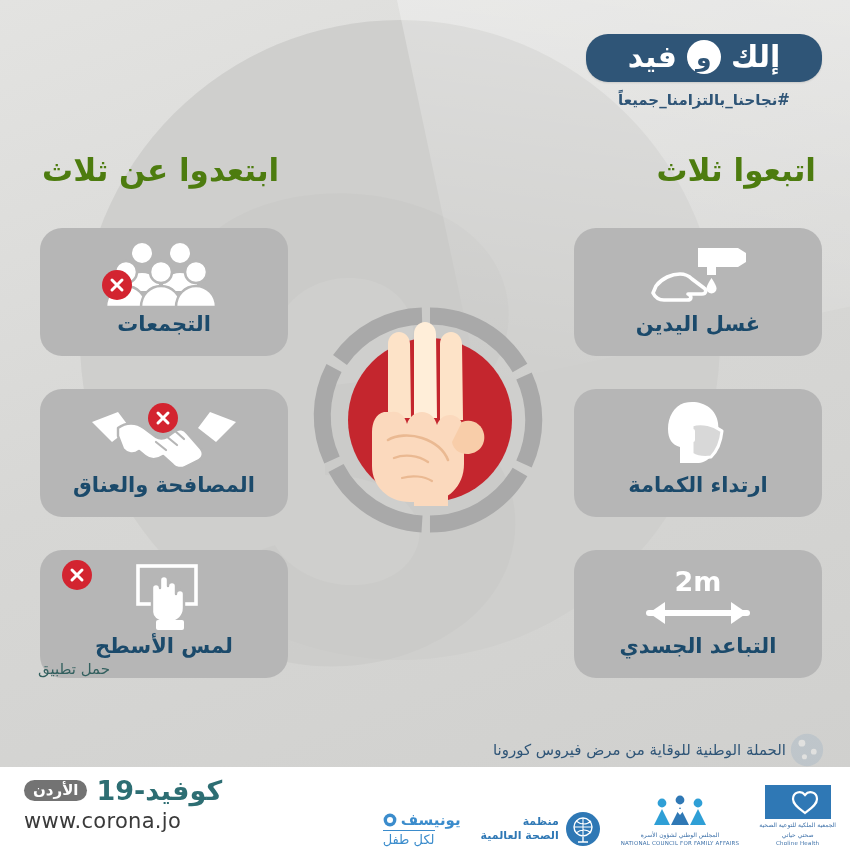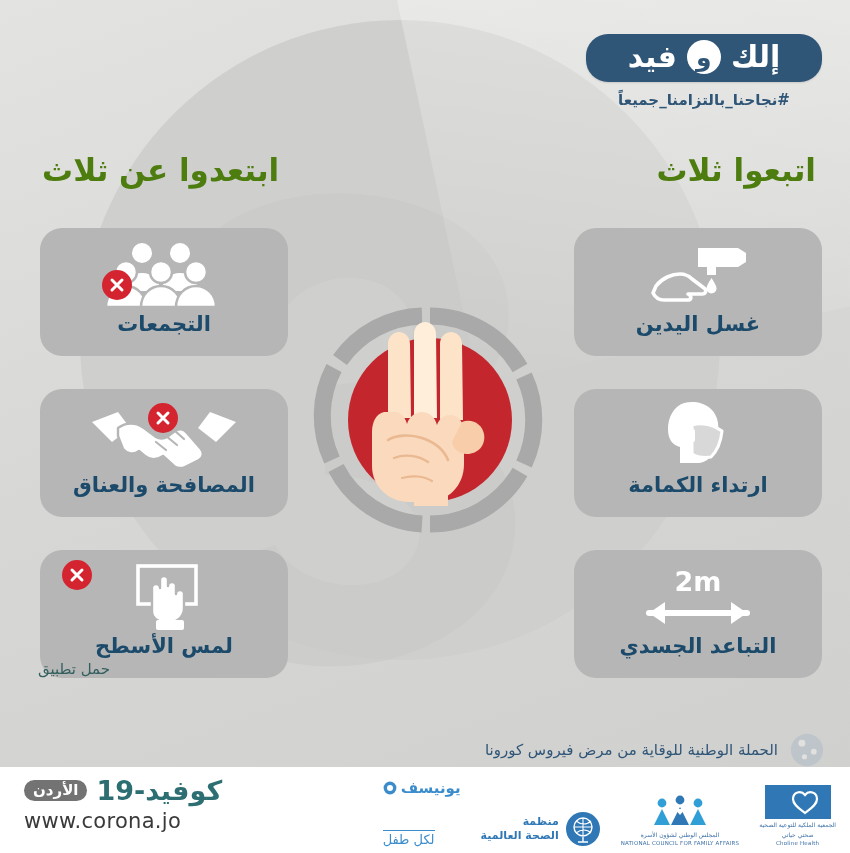--- a/index.html
+++ b/index.html
@@ -84,21 +84,21 @@
   }
   .app-name{
     position:absolute;left:0;right:0;bottom:8px;color:#2f6f6c;font-size:27px;font-weight:bold;
     direction:rtl;line-height:1;
   }
   .app-dots{position:absolute;left:0;right:0;top:11px;display:flex;justify-content:center;gap:6px;}
   .app-dots i{width:4px;height:4px;border-radius:50%;background:#8fb3ae;display:block;}
 
   
   .campaign{
-    position:absolute;right:26px;top:733px;display:flex;align-items:center;gap:12px;direction:rtl;justify-content:center;
+    position:absolute;right:26px;top:733px;display:flex;align-items:center;gap:4px;direction:rtl;justify-content:center;
   }
   .campaign-text{color:#2f5577;font-size:15px;direction:rtl;}
   .globe{width:34px;height:34px;opacity:.35;}
 
   
   .footer{
     position:absolute;left:0;bottom:0;width:850px;height:86px;background:#ffffff;
     display:flex;align-items:center;
   }
   .footer-brand{position:absolute;left:24px;top:10px;}
@@ -108,21 +108,21 @@
     background:#737373;color:#fff;border-radius:11px;padding:2px 9px 3px;
     font-size:15px;font-weight:bold;direction:rtl;line-height:1.1;
   }
   .cov-url{color:#3a3a3a;font-size:21px;margin-top:5px;letter-spacing:.3px;}
 
   .logos{position:absolute;right:14px;bottom:6px;display:flex;align-items:flex-end;gap:20px;}
   .logo{display:flex;flex-direction:column;align-items:center;justify-content:flex-end;}
   .logo-cap{font-size:6px;color:#3b6fa8;text-align:center;line-height:1.25;margin-top:2px;direction:rtl;}
   .logo-cap.en{font-size:5.5px;letter-spacing:.2px;direction:ltr;}
 
-  .unicef{display:flex;flex-direction:column;align-items:flex-end;direction:rtl;gap:32px;}
+  .unicef{display:flex;flex-direction:column;align-items:flex-end;direction:rtl;}
   .unicef-row{display:flex;align-items:center;gap:4px;}
   .unicef-txt{color:#3b8ccc;font-size:15px;font-weight:bold;direction:rtl;}
   .unicef-sub{color:#3b8ccc;font-size:13px;direction:rtl;border-top:1px solid #3b8ccc;padding-top:1px;margin-top:1px;letter-spacing:1px;}
 
   .who{display:flex;align-items:center;gap:6px;direction:rtl;}
   .who-txt{color:#2f78b5;font-size:11px;font-weight:bold;direction:rtl;text-align:right;line-height:1.25;}
 </style>
 </head>
 <body>
 

